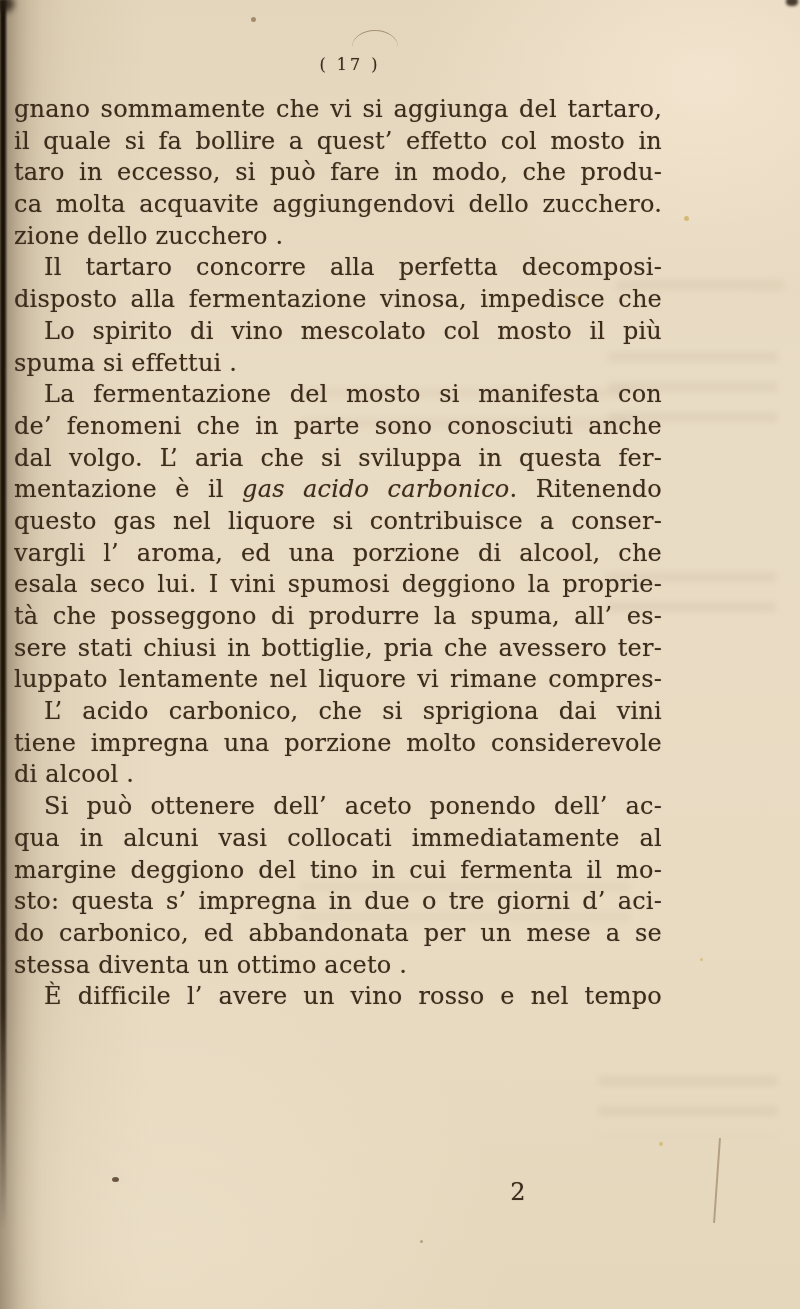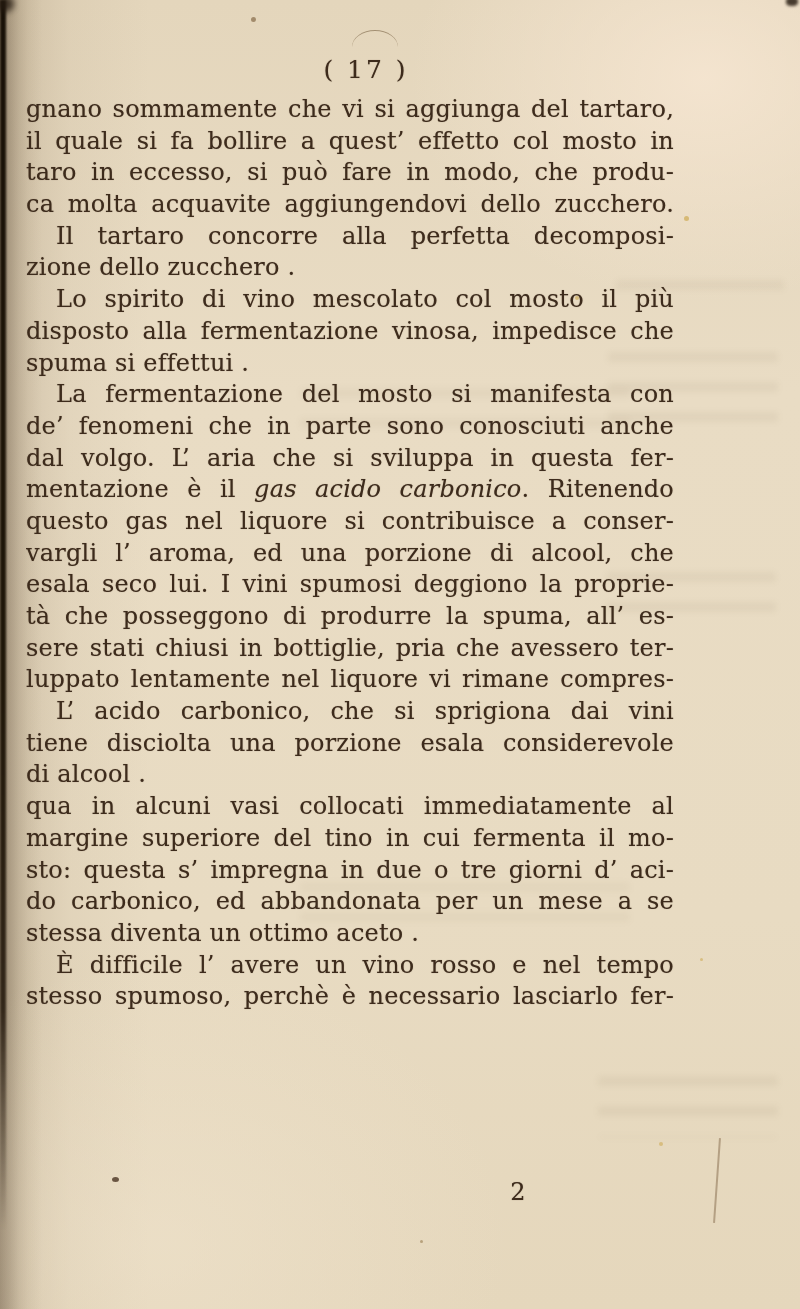--- a/index.html
+++ b/index.html
@@ -28,26 +28,26 @@
   }
   .corner-smudge {
     position: absolute; left: -4px; top: -4px; width: 18px; height: 16px;
     background: #241a10; border-radius: 50%; filter: blur(3px); opacity: .8;
   }
   .top-right-mark {
     position: absolute; left: 786px; top: -3px; width: 12px; height: 9px;
     background: #2b1f14; border-radius: 40%; filter: blur(1.5px); opacity: .85;
   }
   .page-number {
-    position: absolute; left: 16px; top: 55px; width: 700px;
-    text-align: center; font-size: 25px; letter-spacing: 3px;
+    position: absolute; left: 0; top: 55px; width: 700px;
+    text-align: center; font-size: 16px; letter-spacing: 3px;
     text-shadow: 0 0 1px rgba(61,43,28,0.45);
   }
   .text-block {
-    position: absolute; left: 26px; top: 94px; width: 648px;
+    position: absolute; left: 14px; top: 94px; width: 648px;
     font-size: 24px;
     letter-spacing: 0.2px;
     text-shadow: 0 0 1px rgba(61,43,28,0.40);
   }
   .line {
     height: 31.7px; line-height: 31.7px;
     text-align: justify; overflow: hidden;
     white-space: normal;
   }
   .line:not(.no-just)::after {
@@ -102,40 +102,40 @@
 <div class="fiber"></div>
 <div class="hair"></div>
 
 <div class="page-number">( 17 )</div>
 
 <div class="text-block">
     <div class="line">gnano sommamente che vi si aggiunga del tartaro,</div>
     <div class="line">il quale si fa bollire a quest’ effetto col mosto in</div>
     <div class="line">taro in eccesso, si può fare in modo, che produ-</div>
     <div class="line">ca molta acquavite aggiungendovi dello zucchero.</div>
+    <div class="line no-just">zione dello zucchero .</div>
     <div class="line indent">Il tartaro concorre alla perfetta decomposi-</div>
-    <div class="line no-just">zione dello zucchero .</div>
+    <div class="line">disposto alla fermentazione vinosa, impedisce che</div>
     <div class="line indent">Lo spirito di vino mescolato col mosto il più</div>
-    <div class="line">disposto alla fermentazione vinosa, impedisce che</div>
     <div class="line no-just">spuma si effettui .</div>
     <div class="line indent">La fermentazione del mosto si manifesta con</div>
     <div class="line">de’ fenomeni che in parte sono conosciuti anche</div>
     <div class="line">dal volgo. L’ aria che si sviluppa in questa fer-</div>
     <div class="line">mentazione è il <i>gas acido carbonico</i>. Ritenendo</div>
     <div class="line">questo gas nel liquore si contribuisce a conser-</div>
     <div class="line">vargli l’ aroma, ed una porzione di alcool, che</div>
     <div class="line">esala seco lui. I vini spumosi deggiono la proprie-</div>
     <div class="line">tà che posseggono di produrre la spuma, all’ es-</div>
     <div class="line">sere stati chiusi in bottiglie, pria che avessero ter-</div>
     <div class="line">luppato lentamente nel liquore vi rimane compres-</div>
     <div class="line indent">L’ acido carbonico, che si sprigiona dai vini</div>
-    <div class="line">tiene disciolta una porzione esala considerevole</div>
+    <div class="line">tiene impregna una porzione molto considerevole</div>
     <div class="line no-just">di alcool .</div>
+    <div class="line indent">Si può ottenere dell’ aceto ponendo dell’ ac-</div>
     <div class="line">qua in alcuni vasi collocati immediatamente al</div>
-    <div class="line">margine superiore del tino in cui fermenta il mo-</div>
+    <div class="line">margine deggiono del tino in cui fermenta il mo-</div>
     <div class="line">sto: questa s’ impregna in due o tre giorni d’ aci-</div>
     <div class="line">do carbonico, ed abbandonata per un mese a se</div>
     <div class="line no-just">stessa diventa un ottimo aceto .</div>
     <div class="line indent">È difficile l’ avere un vino rosso e nel tempo</div>
-    <div class="line">stesso spumoso, perchè è necessario lasciarlo fer-</div>
   </div>
 
 <div class="signature-mark">2</div>
 
 </body></html>

